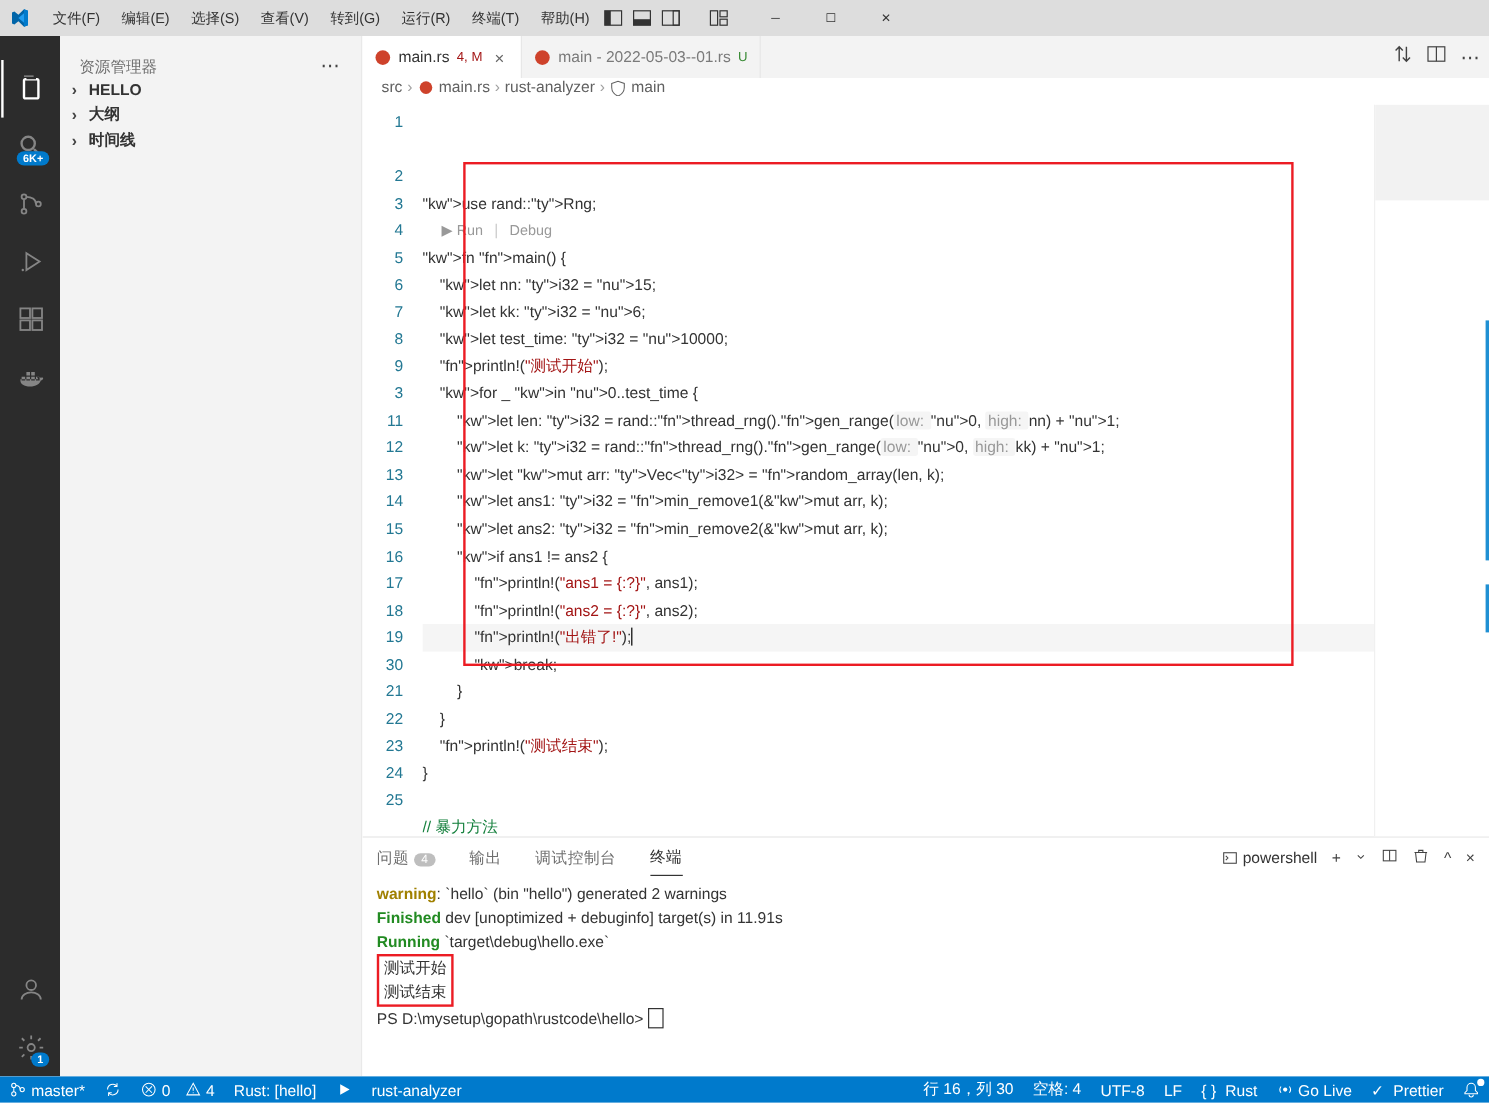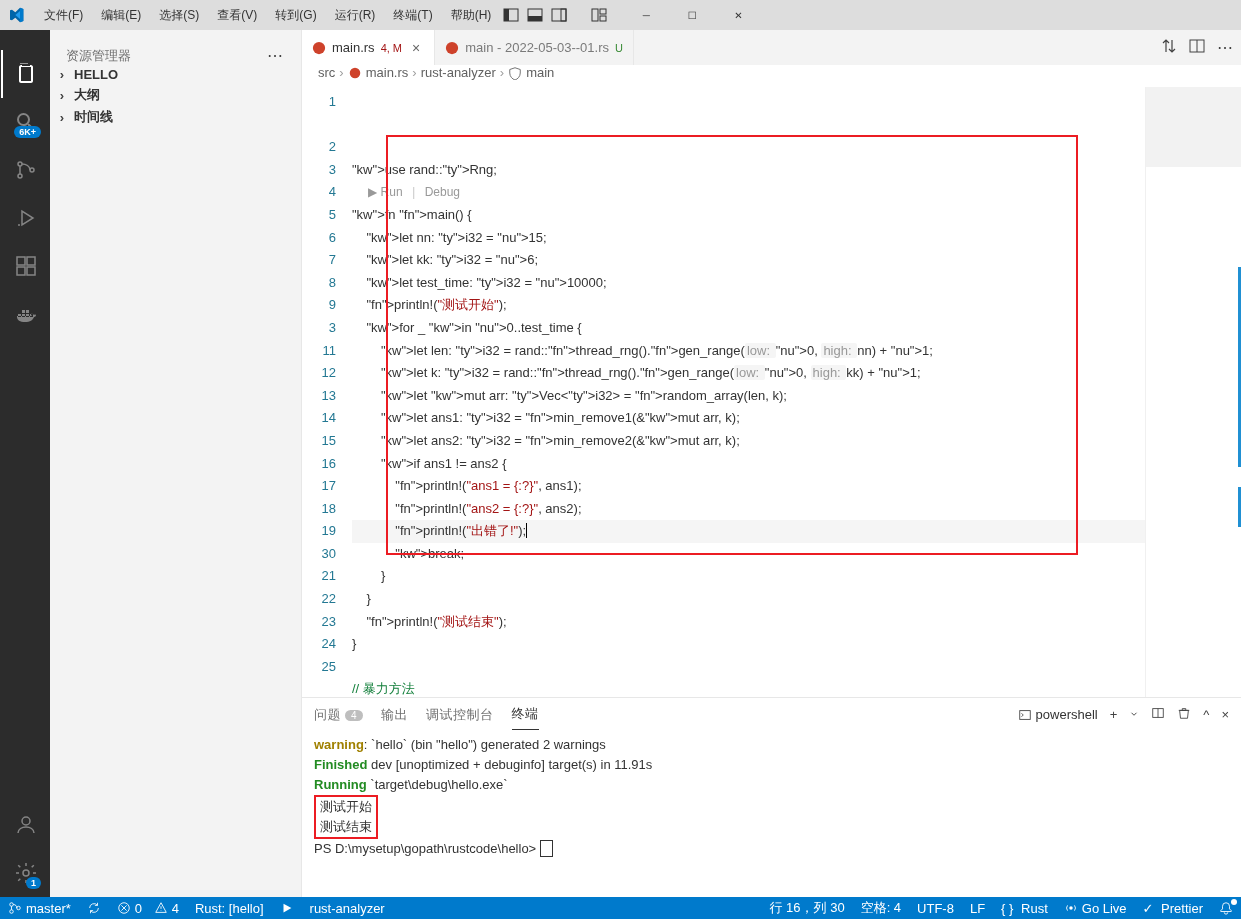--- a/index.html
+++ b/index.html
@@ -56,21 +56,21 @@
 .codelens{color:#999;font-size:12px;padding-left:16px;height:22.6px;display:flex;align-items:center;gap:6px}
 .cursor{border-left:1px solid #000;animation:blink 1s infinite}
 @keyframes blink{50%{opacity:0}}
 .line.hl{background:#f5f5f5}
 
 .minimap{width:96px;background:#fff;border-left:1px solid #f0f0f0;position:relative;overflow:hidden}
 .minimap-viewport{position:absolute;top:0;right:0;width:100%;height:80px;background:rgba(0,0,0,0.05)}
 .minimap .git-mark{position:absolute;right:0;width:3px;background:#2090d3}
 
 .panel{height:200px;border-top:1px solid #e7e7e7;display:flex;flex-direction:column;background:#fff}
-.panel-tabs{height:33px;display:flex;align-items:center;padding:0 12px;gap:18px;font-size:11px}
+.panel-tabs{height:33px;display:flex;align-items:center;padding:0 12px;gap:28px;font-size:11px}
 .panel-tab{padding:6px 0;cursor:pointer;color:#6f6f6f;text-transform:uppercase;letter-spacing:0.5px}
 .panel-tab.active{color:#333;border-bottom:1px solid #333}
 .panel-tab .count{background:#bebebe;color:#fff;border-radius:10px;padding:0 6px;font-size:10px;margin-left:4px}
 .panel-actions{margin-left:auto;display:flex;align-items:center;gap:12px;color:#424242}
 .panel-actions span,.panel-actions select{cursor:pointer}
 .panel-shell{display:flex;align-items:center;gap:4px;font-size:12px;color:#333;text-transform:none}
 .panel-body{flex:1;padding:4px 12px;font-family:Consolas,monospace;font-size:14px;line-height:20px;overflow:hidden;position:relative}
 .term-warn{color:#a08000;font-weight:bold}
 .term-green{color:#228b22;font-weight:bold}
 .term-box{border:2px solid #ec1c23;display:inline-block;padding:0 4px}

